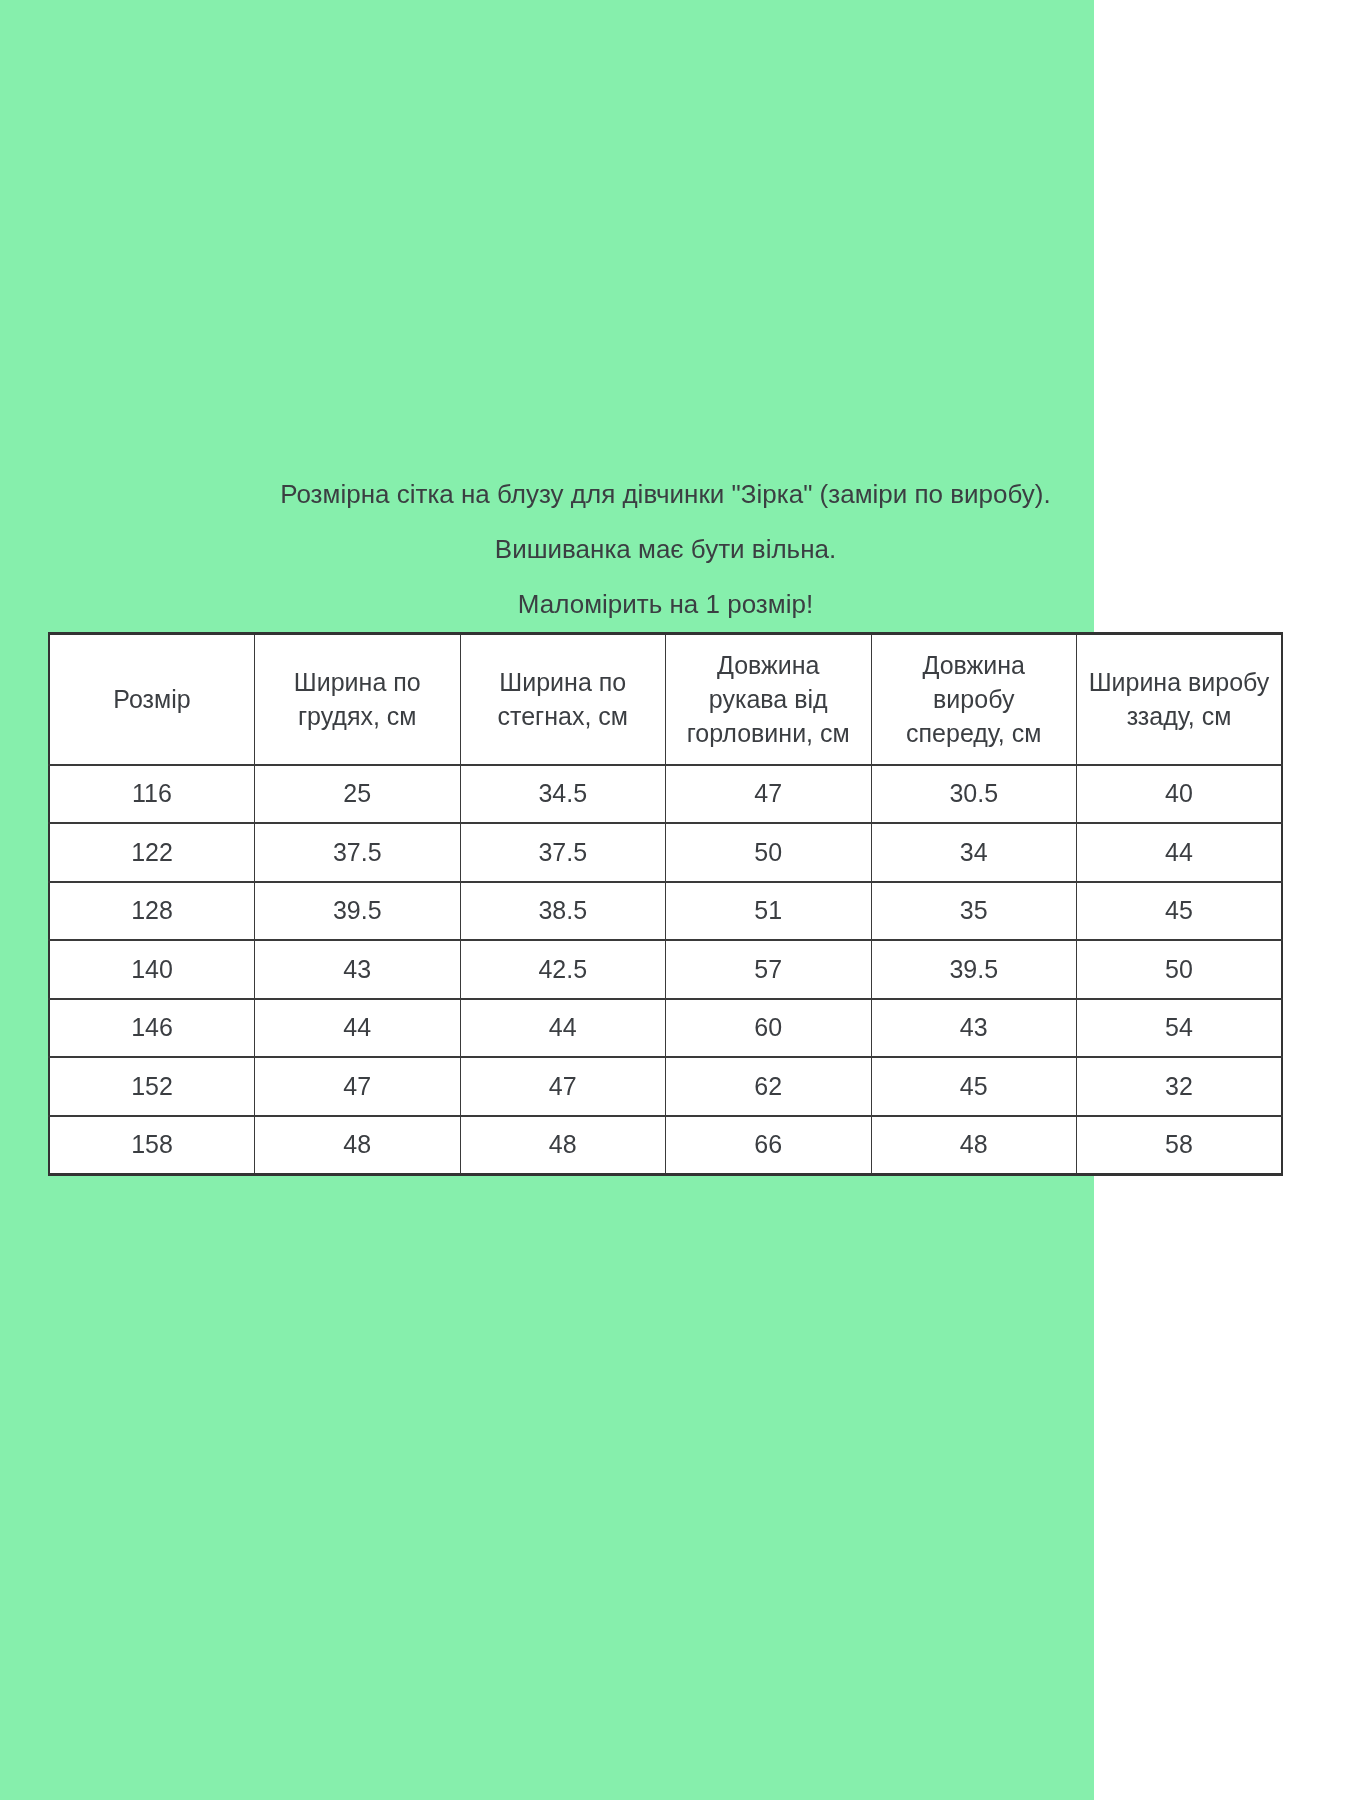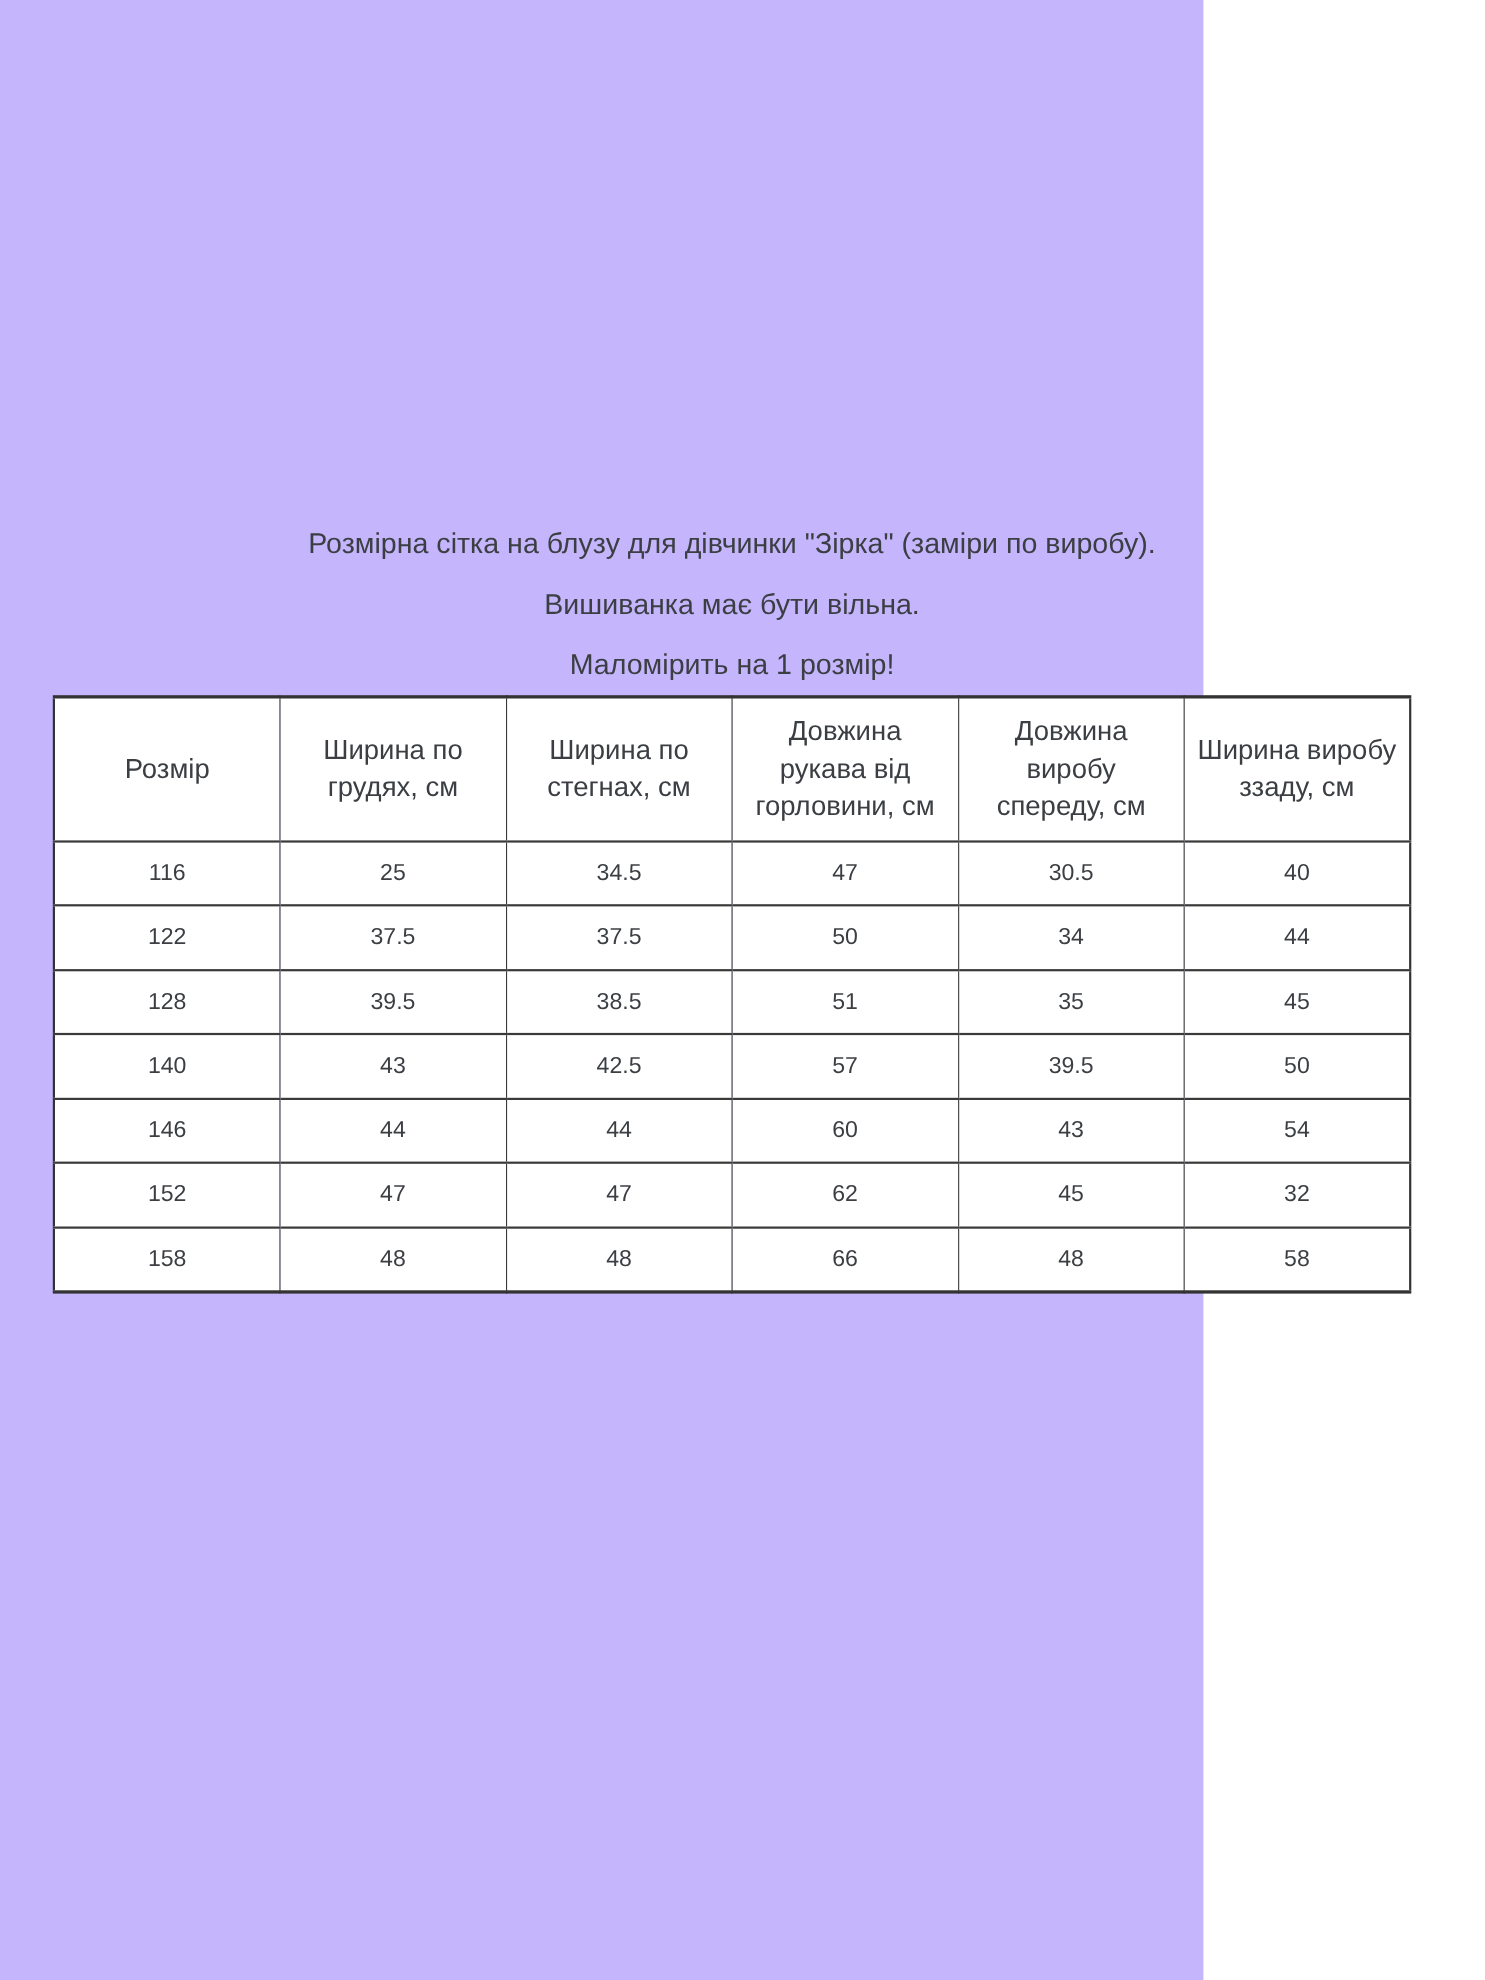--- a/index.html
+++ b/index.html
@@ -9,21 +9,21 @@
     height: 1800px;
     background: #ffffff;
     overflow: hidden;
     font-family: "Liberation Sans", "DejaVu Sans", sans-serif;
   }
 
   .page {
     position: relative;
     width: 1094px;
     height: 1800px;
-    background: #c4b5fd;
+    background: #86efac;
     text-decoration: underline;
   }
 
   .title-block {
     position: absolute;
     left: 48px;
     top: 477px;
     width: 1235px;
     text-align: center;
     color: #3b3e42;
@@ -71,21 +71,21 @@
     font-size: 25px;
     line-height: 34px;
     padding: 0 9px;
   }
 
   table.size-table tbody tr {
     height: 58.5px;
   }
 
   table.size-table tbody td {
-    font-size: 21px;
+    font-size: 25px;
   }
 </style>
 </head>
 <body>
 
 <div class="page">
 
   <div class="title-block">
     <div class="title-line">Розмірна сітка на блузу для дівчинки "Зірка" (заміри по виробу).</div>
     <div class="title-line">Вишиванка має бути вільна.</div>

